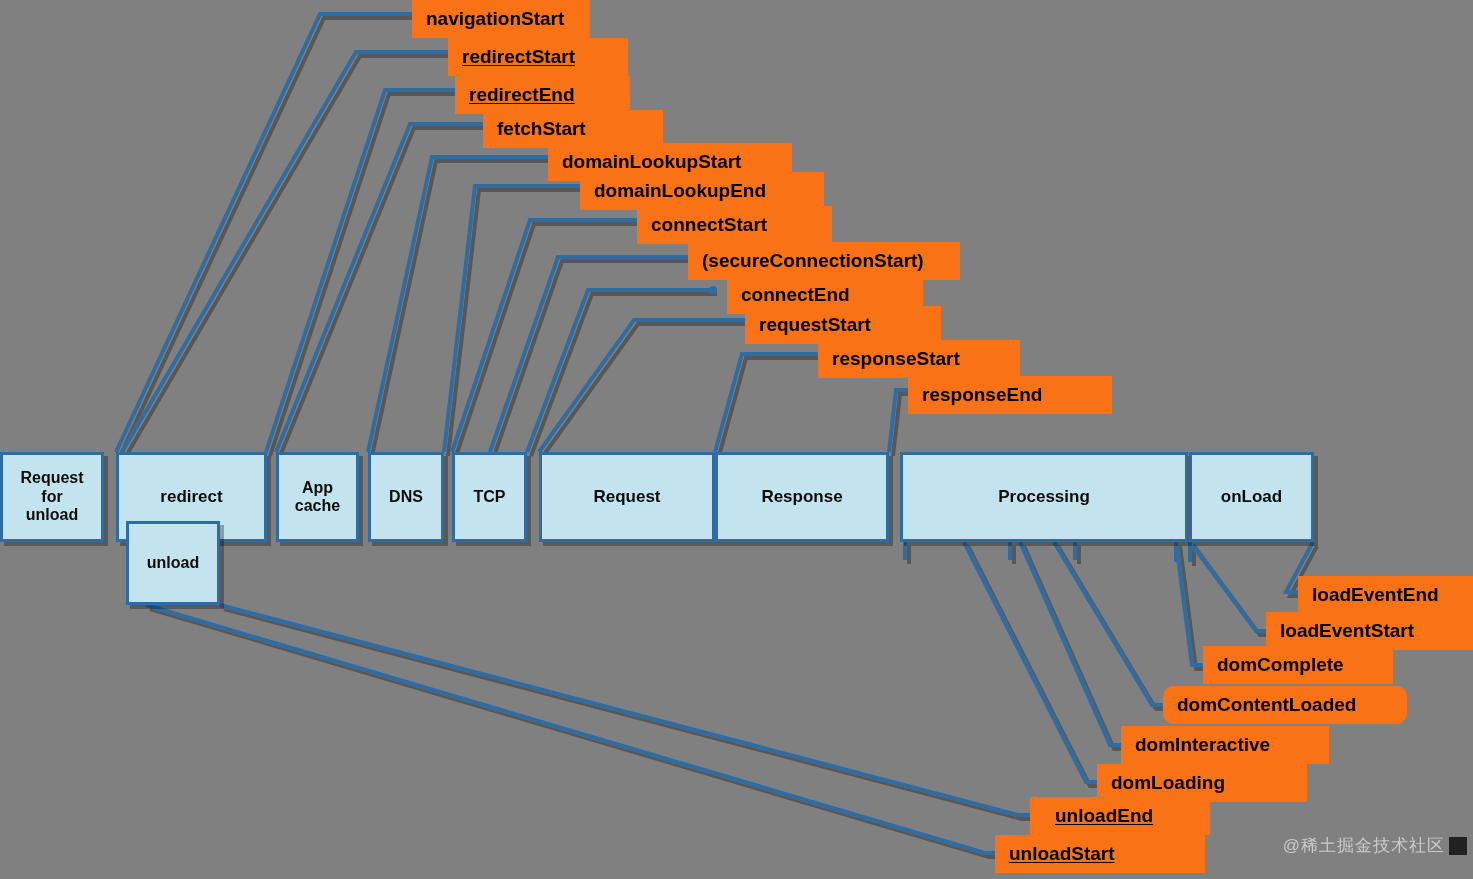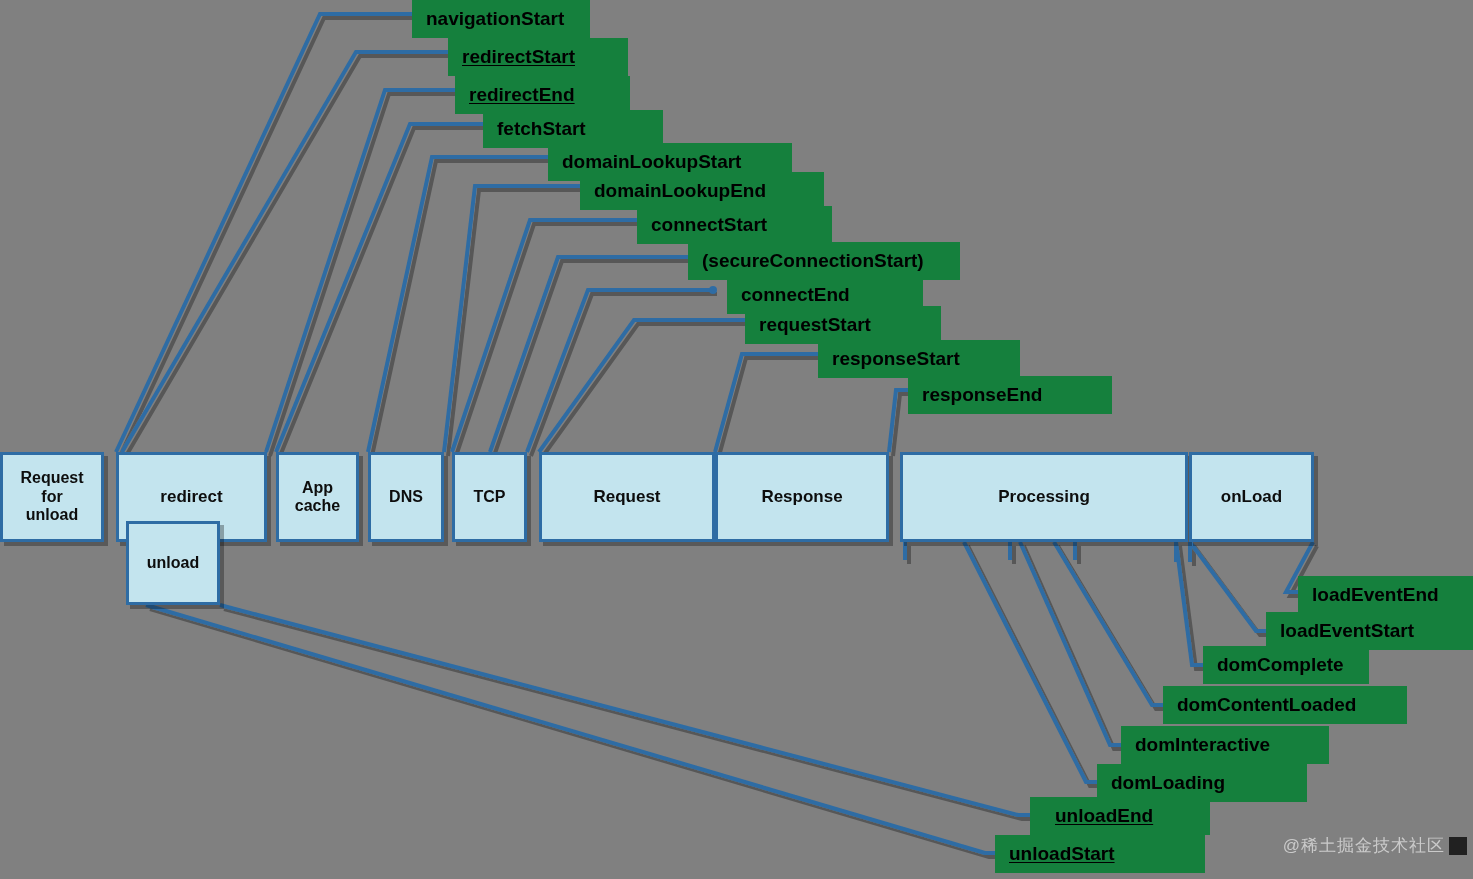--- a/index.html
+++ b/index.html
@@ -24,21 +24,21 @@
     font-size:17px;
     color:#0d0d0d;
     line-height:1.15;
     z-index:5;
   }
   .phase.small{font-size:16px;}
   
   .plate{
     position:absolute;
     box-sizing:border-box;
-    background:#15803d;
+    background:#f97316;
     display:flex;align-items:center;
     padding-left:14px;
     font-weight:bold;
     font-size:19px;
     color:#000;
     white-space:nowrap;
     z-index:4;
   }
   .plate.u span{text-decoration:underline;text-underline-offset:2px;}
   
@@ -190,24 +190,24 @@
       </div>
       <div class="plate" style="left: 908px; top: 376px; width: 204px; height: 38px;">
         <span>responseEnd</span>
       </div>
       <div class="plate" style="left: 1298px; top: 576px; width: 175px; height: 38px;">
         <span>loadEventEnd</span>
       </div>
       <div class="plate" style="left: 1266px; top: 612px; width: 207px; height: 38px;">
         <span>loadEventStart</span>
       </div>
-      <div class="plate" style="left: 1203px; top: 646px; width: 166px; height: 38px;">
+      <div class="plate" style="left: 1203px; top: 646px; width: 190px; height: 38px;">
         <span>domComplete</span>
       </div>
-      <div class="plate" style="left: 1163px; top: 686px; width: 244px; height: 38px;">
+      <div class="plate" style="left: 1163px; top: 686px; width: 244px; height: 38px; border-radius: 11px;">
         <span>domContentLoaded</span>
       </div>
       <div class="plate" style="left: 1121px; top: 726px; width: 208px; height: 38px;">
         <span>domInteractive</span>
       </div>
       <div class="plate" style="left: 1097px; top: 764px; width: 210px; height: 38px;">
         <span>domLoading</span>
       </div>
       <div class="plate u" style="left: 1030px; top: 797px; width: 180px; height: 38px; padding-left: 25px;">
         <span>unloadEnd</span>

